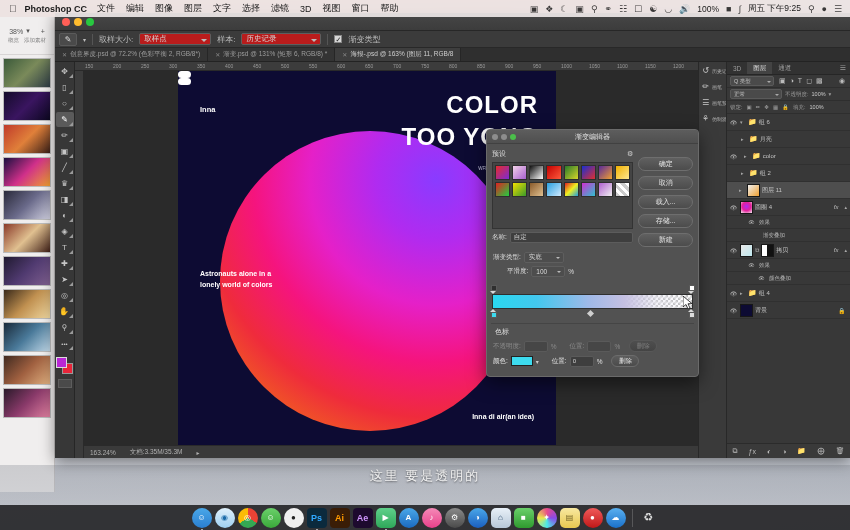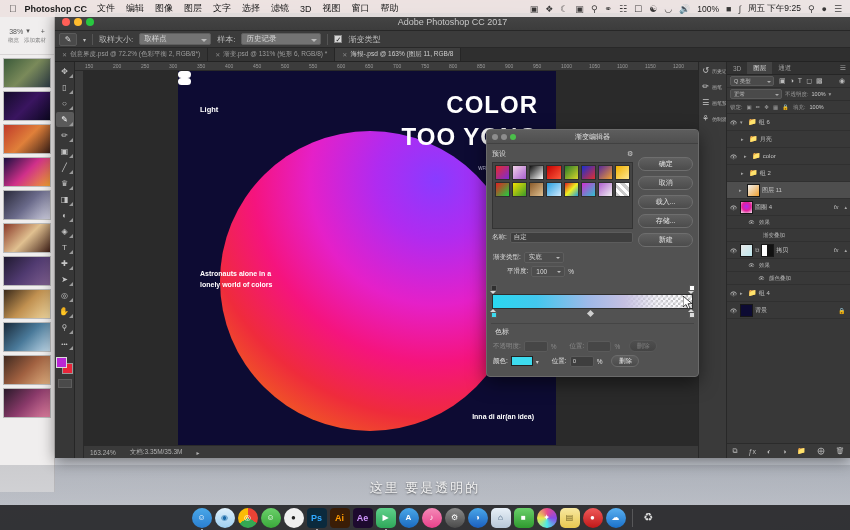--- a/index.html
+++ b/index.html
@@ -62,21 +62,21 @@
     font-size: 8px; color: #bdbdbd;
   }
   .opt-toolicon {
     width: 18px; height: 13px; background: #4a4a4a; border: 1px solid #5a5a5a;
     display: flex; align-items: center; justify-content: center;
     font-size: 8px; color: #ddd; border-radius: 2px;
   }
   .opt-sep { width: 1px; height: 11px; background: #555; }
   .opt-lbl { white-space: nowrap; }
   .opt-select {
-    background: #737373; border: 1px solid #5e5e5e; border-radius: 2px;
+    background: #b91c1c; border: 1px solid #5e5e5e; border-radius: 2px;
     height: 12px; display: flex; align-items: center; padding: 0 11px 0 4px;
     position: relative; color: #d6d6d6; font-size: 7.5px; white-space: nowrap;
   }
   .opt-select::after {
     content: ""; position: absolute; right: 3px; top: 5px;
     border-left: 3px solid transparent; border-right: 3px solid transparent;
     border-top: 3px solid #bbb;
   }
   .chk { width: 8px; height: 8px; background: #d8d8d8; border: 1px solid #888;
          display: inline-flex; align-items: center; justify-content: center;
@@ -313,21 +313,21 @@
   .la-thumbs { flex: 1; display: flex; flex-direction: column; gap: 3px;
                padding: 3px; overflow: hidden; }
   .la-th { width: 48px; height: 30px; border: 1px solid #bbb; flex: none; position: relative; }
 
   
   .subtitle-band {
     position: absolute; left: 0; right: 0; bottom: 25px; height: 40px;
     background: linear-gradient(180deg, rgba(120,125,135,0.30), rgba(175,178,185,0.45));
   }
   .subtitle {
-    position: absolute; left: 0; right: 0; bottom: 33px; text-align: center;
+    position: absolute; left: 0; right: 0; bottom: 45px; text-align: center;
     font-size: 13px; color: #f2f2f2; letter-spacing: 2px;
     text-shadow: 0 1px 2px rgba(0,0,0,0.55);
   }
 
   
   .dock {
     position: absolute; left: 0; bottom: 0; width: 850px; height: 25px;
     background: rgba(30,30,32,0.88);
     display: flex; align-items: center; justify-content: center; gap: 3px;
   }
@@ -413,21 +413,20 @@
   <div class="subtitle">这里 要是透明的</div>
 
   <div class="ps-window">
 
     <div class="ps-titlebar">
       <div class="traffic">
         <div class="tl r"></div>
         <div class="tl y"></div>
         <div class="tl g"></div>
       </div>
-      <div class="ps-title">Adobe Photoshop CC 2017</div>
     </div>
 
     <div class="optbar">
       <div class="opt-toolicon">✎</div>
       <span style="font-size:6px">▾</span>
       <div class="opt-sep"></div>
       <span class="opt-lbl">取样大小:</span>
       <div class="opt-select" style="width:72px">
         <span>取样点</span>
       </div>
@@ -507,21 +506,21 @@
           <span style="left:542px">1100</span>
           <span style="left:570px">1150</span>
           <span style="left:598px">1200</span>
         </div>
         <div class="ruler-v"></div>
 
         <div class="canvas-scroll">
           <div class="artboard">
             <div class="sphere"></div>
             <div class="cv-light-pill"></div>
-            <div class="cv-text cv-light">Light</div>
+            <div class="cv-text cv-light">Inna</div>
             <div class="cv-text cv-color">COLOR</div>
             <div class="cv-text cv-tooyong">TOO YONG</div>
             <div class="cv-text cv-small" style="white-space:pre-line">WFIE  MSEHJNW  NWIEHNS
 KONOE SWJ
 SPINBE FOI</div>
             <div class="cv-text cv-19">19</div>
             <div class="cv-text cv-astro" style="white-space:pre-line"><span>Astronauts alone in a</span><br><span>lonely world of colors</span></div>
             <div class="cv-pill2"></div>
             <div class="cv-text cv-inna">Inna di air(an idea)</div>
           </div>

